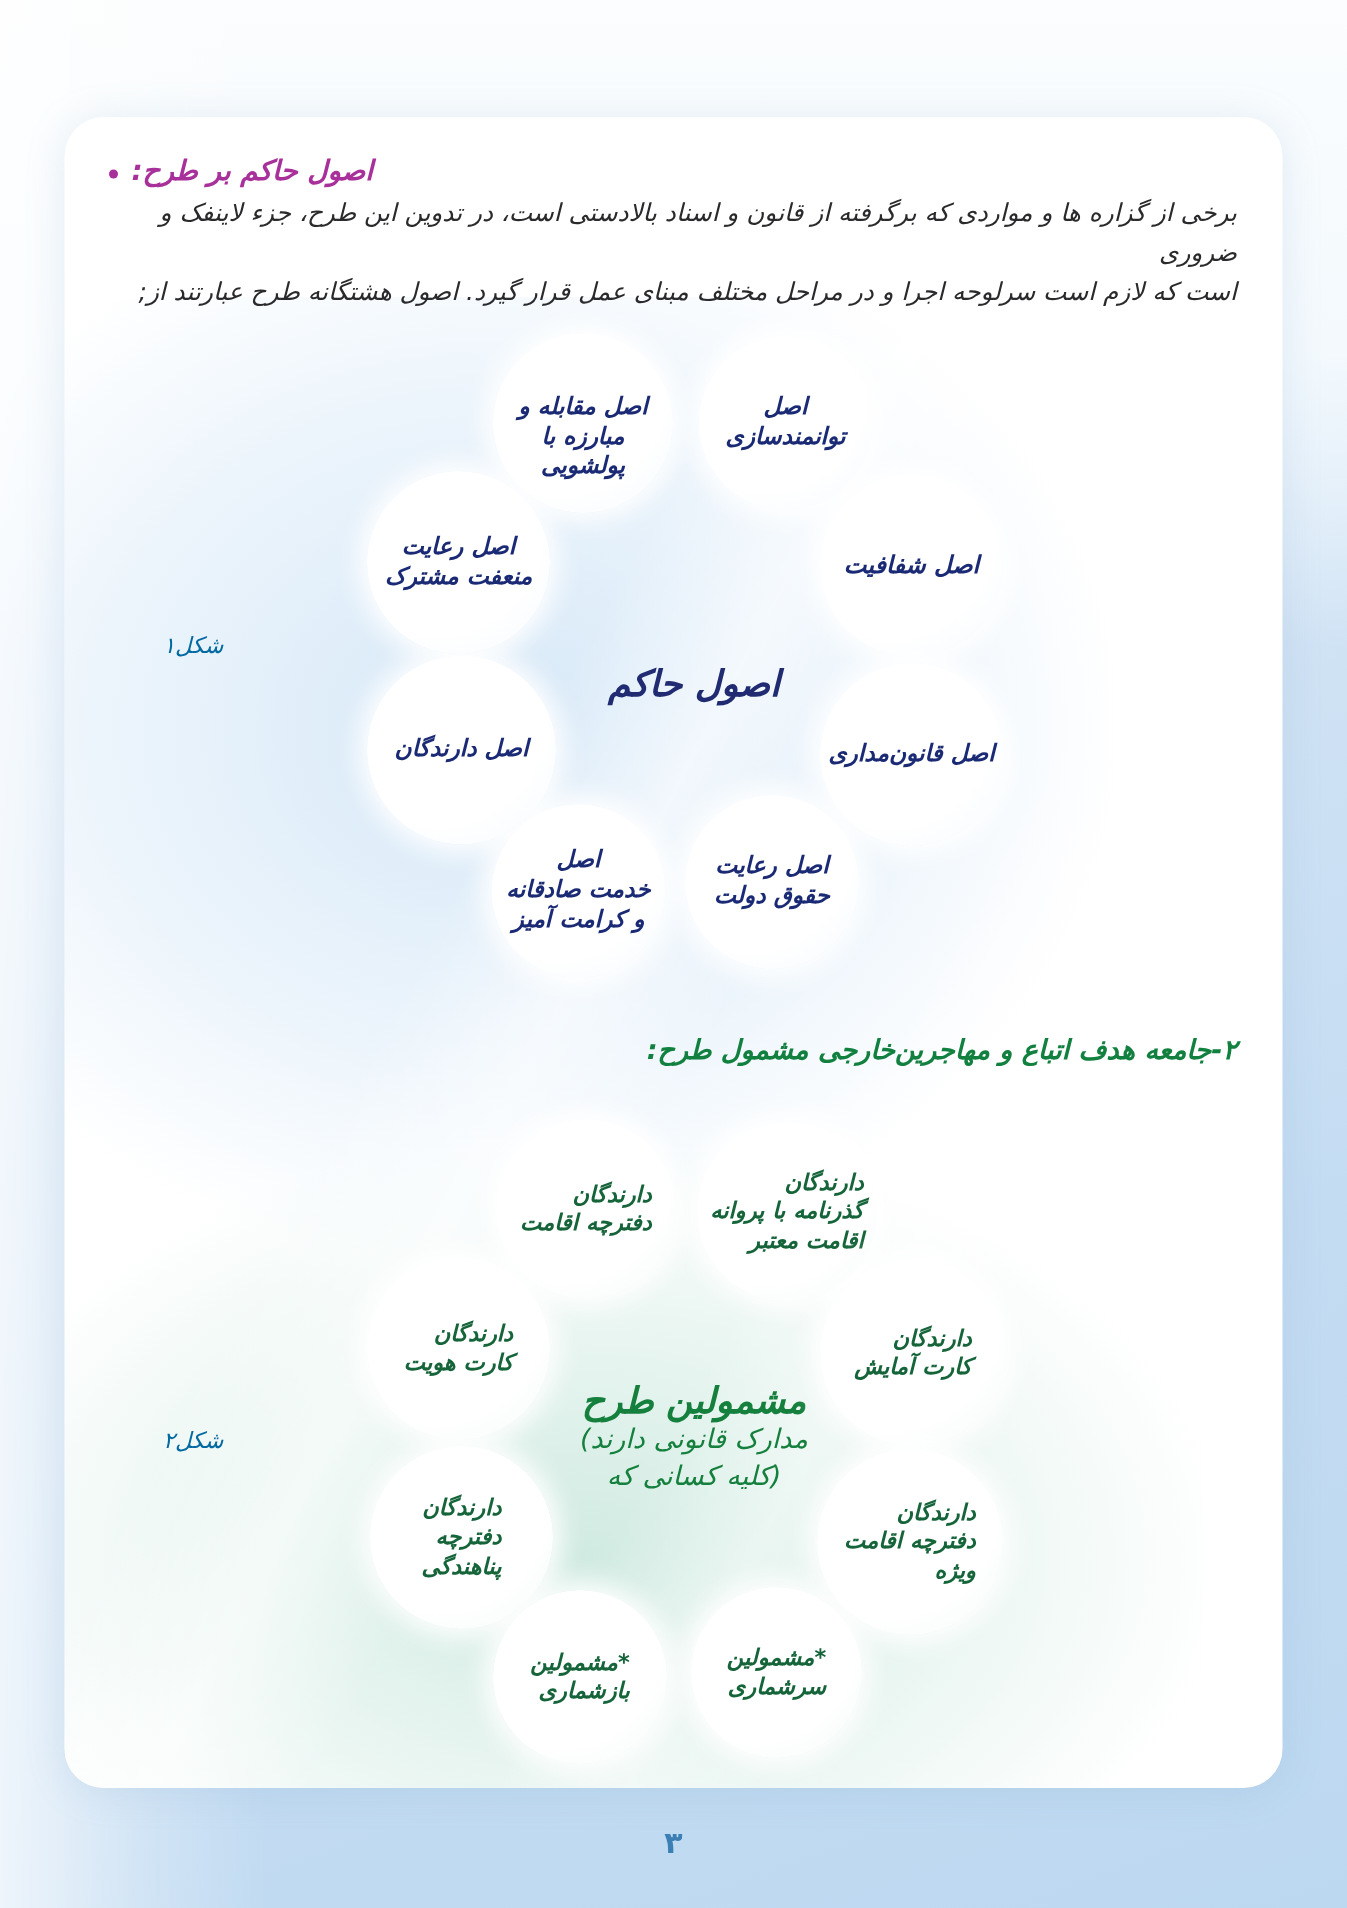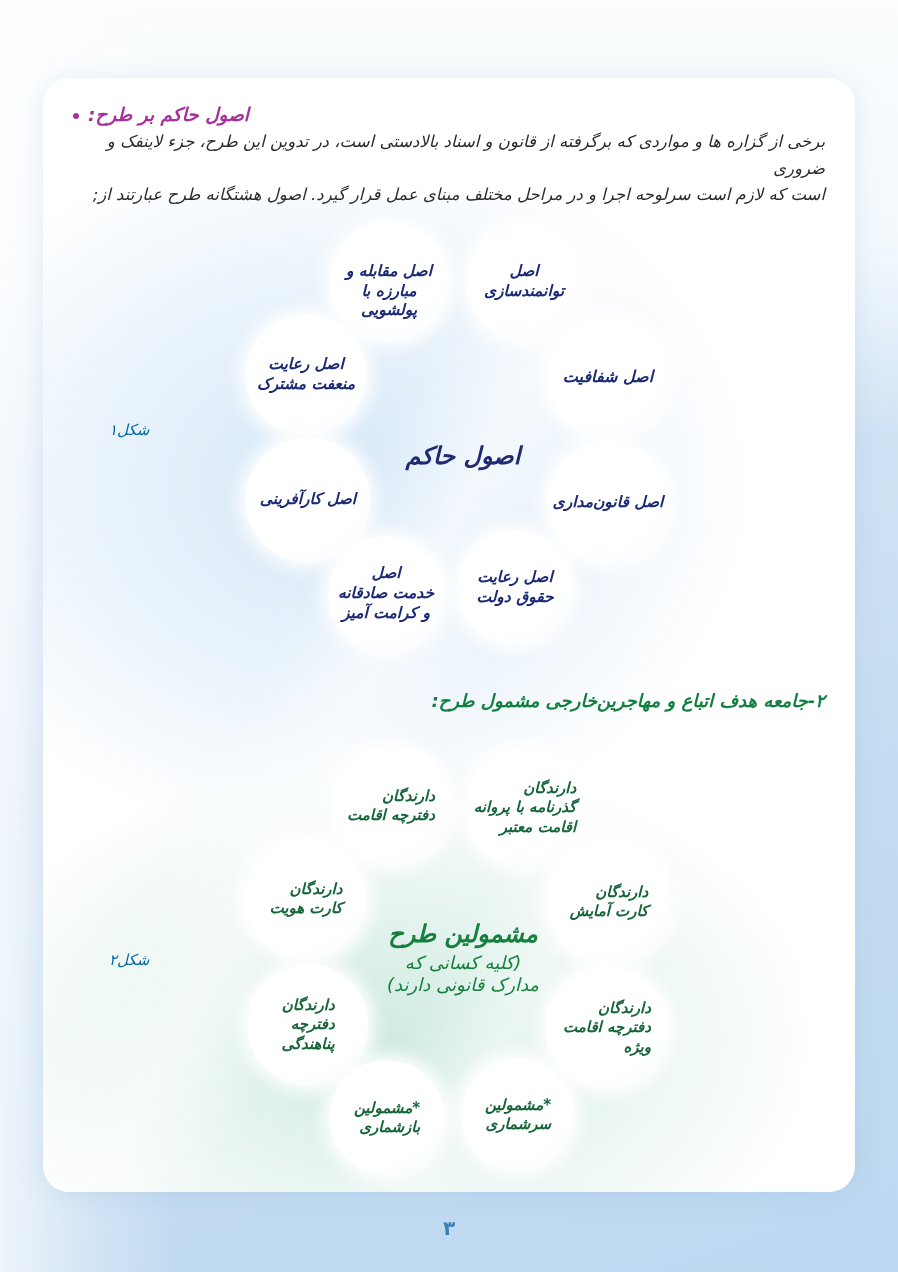--- a/index.html
+++ b/index.html
@@ -259,21 +259,21 @@
 حقوق دولت</span>
         </div>
 
         <div class="circle" style="left:95px; top:306px; width:116px; height:116px; font-size:15.5px;">
           <span style="white-space:pre-line;">اصل
 خدمت صادقانه
 و کرامت آمیز</span>
         </div>
 
         <div class="circle" style="left:12px; top:207px; width:126px; height:126px; font-size:15.5px;">
-          <span style="white-space:pre-line;">اصل کارآفرینی</span>
+          <span style="white-space:pre-line;">اصل دارندگان</span>
         </div>
 
         <div class="circle" style="left:12px; top:84px; width:122px; height:122px; font-size:15.5px;">
           <span style="white-space:pre-line;">اصل رعایت
 منعفت مشترک</span>
         </div>
 
         <div class="circle" style="left:96px; top:-8px; width:120px; height:120px; font-size:15.5px;">
           <span style="white-space:pre-line;margin-top:19px;">اصل مقابله و
 مبارزه با
@@ -282,22 +282,22 @@
       </div>
 
       <div class="heading-green">۲-جامعه هدف اتباع و مهاجرین‌خارجی مشمول طرح:</div>
 
       <div class="fig-caption fig-caption-2">شکل۲</div>
 
       <div class="diagram diagram-green" id="diagram-beneficiaries">
 
         <div class="center-label" style="left:114px; top:170px; width:232px;">
           <div class="center-title">مشمولین طرح</div>
+          <div class="center-sub" style="margin-top:0;">مدارک قانونی دارند)</div>
           <div class="center-sub">(کلیه کسانی که</div>
-          <div class="center-sub" style="margin-top:0;">مدارک قانونی دارند)</div>
         </div>
 
         <div class="circle" style="left:232px; top:-2px; width:120px; height:120px; font-size:15px;">
           <span style="white-space:pre-line;">دارندگان
 گذرنامه با پروانه
 اقامت معتبر</span>
         </div>
 
         <div class="circle" style="left:314px; top:90px; width:124px; height:124px; font-size:15px;">
           <span style="white-space:pre-line;">دارندگان

